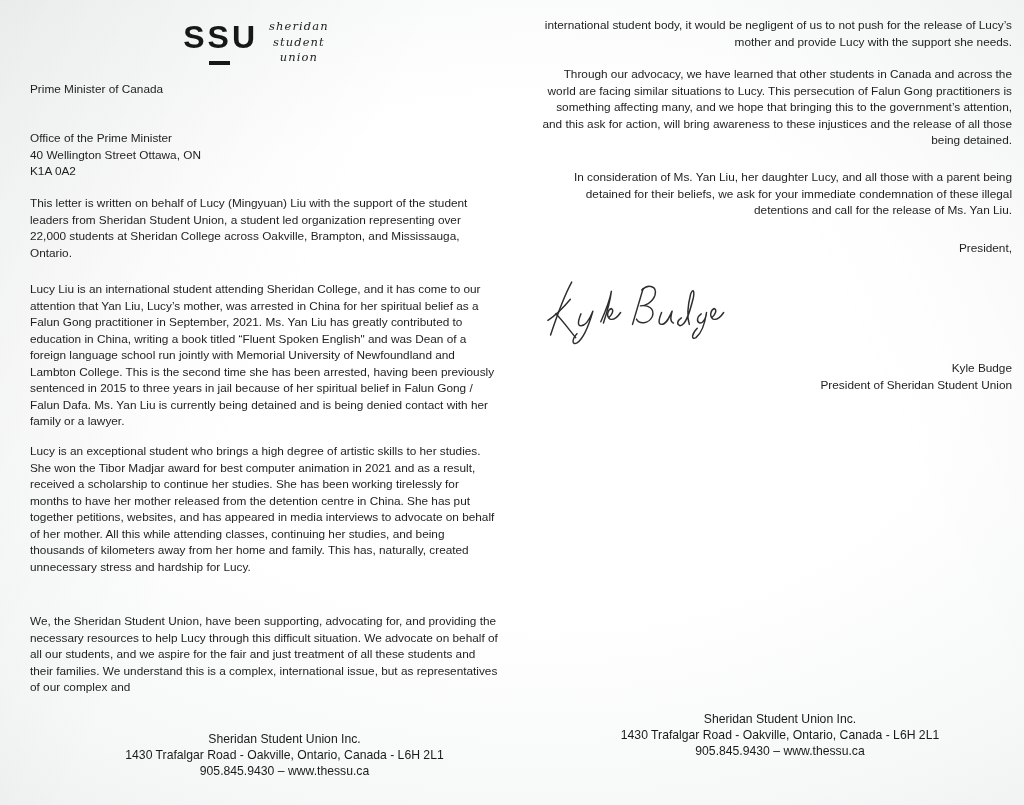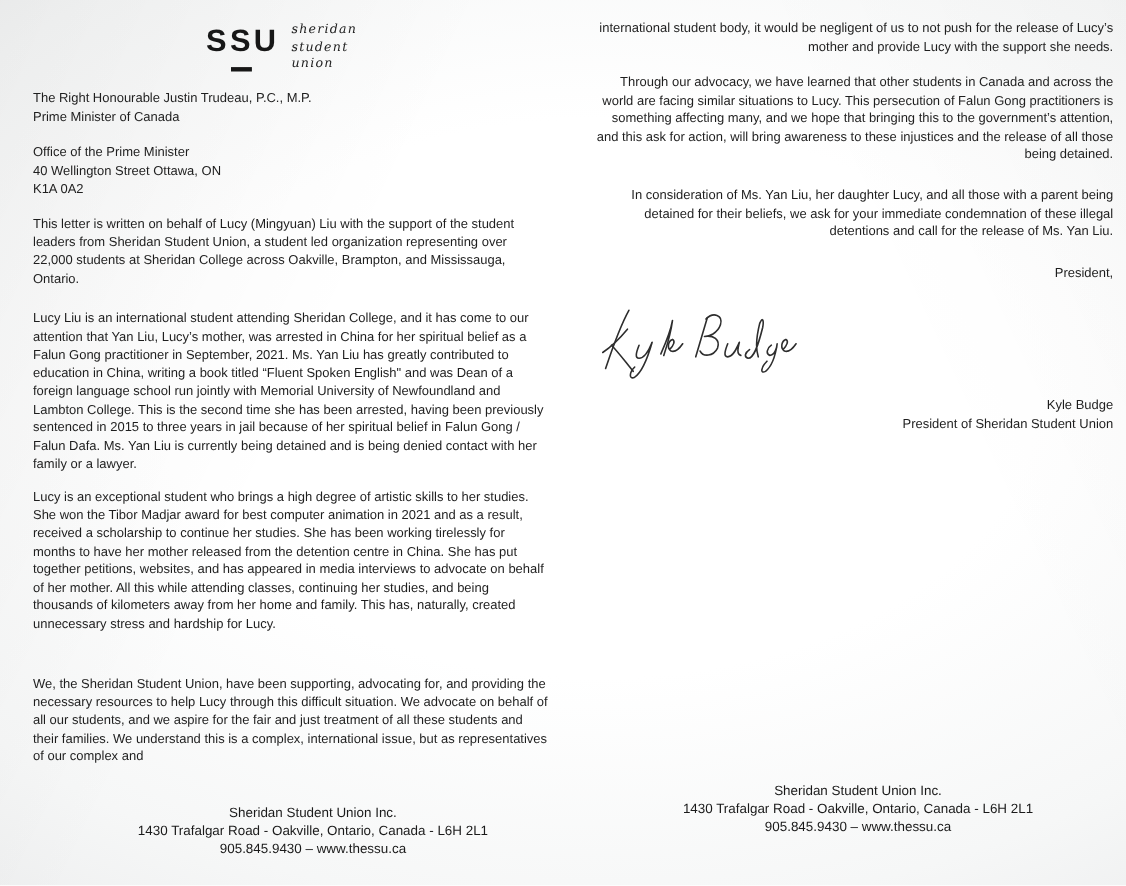--- a/index.html
+++ b/index.html
@@ -19,33 +19,33 @@
   .block p { margin: 0; }
   .left-col  { left: 30px;  width: 470px; }
   .right-col { left: 542px; width: 470px; text-align: right; }
 
   
   .logo {
     position: absolute; top: 16px; left: 0; width: 512px;
     display: flex; justify-content: center; align-items: flex-start; gap: 11px;
   }
   .logo-letters {
-    font-size: 28px; font-weight: 700; letter-spacing: 3px;
+    font-size: 32px; font-weight: 700; letter-spacing: 3px;
     line-height: 42px; color: #171717;
   }
   .logo-letters span { display: inline-block; }
   .s-underline { position: relative; }
   .s-underline::after {
     content: ""; position: absolute; left: 1px; right: 2px;
     bottom: -7px; height: 4px; background: #171717;
   }
   .logo-tagline {
     font-family: "DejaVu Serif", serif; font-style: italic;
     font-size: 11.5px; line-height: 15.5px; letter-spacing: 1.1px;
-    color: #222; padding-top: 3px;
+    color: #222; padding-top: 3px; text-align: center;
   }
 
   
   .footer { position: absolute; text-align: center; font-size: 12.2px; line-height: 16px; color: #1a1a1a; margin-top: 24px; }
   .footer-left  { left: 57px;  width: 455px; top: 707px; }
   .footer-right { left: 600px; width: 360px; top: 687px; }
 
   
   .signature { position: absolute; top: 276px; left: 540px; }
   .signature svg { display: block; }
@@ -66,21 +66,20 @@
         <span>S</span><span class="s-underline">S</span><span>U</span>
       </div>
       <div class="logo-tagline">
         <div>sheridan</div>
         <div>student</div>
         <div>union</div>
       </div>
     </div>
 
     <div class="block left-col" style="top:81px">
-      <p>The Right Honourable Justin Trudeau, P.C., M.P.</p>
       <p>Prime Minister of Canada</p>
     </div>
 
     <div class="block left-col" style="top:130px">
       <p>Office of the Prime Minister</p>
       <p>40 Wellington Street Ottawa, ON</p>
       <p>K1A 0A2</p>
     </div>
 
     <div class="block left-col" style="top:195px">

